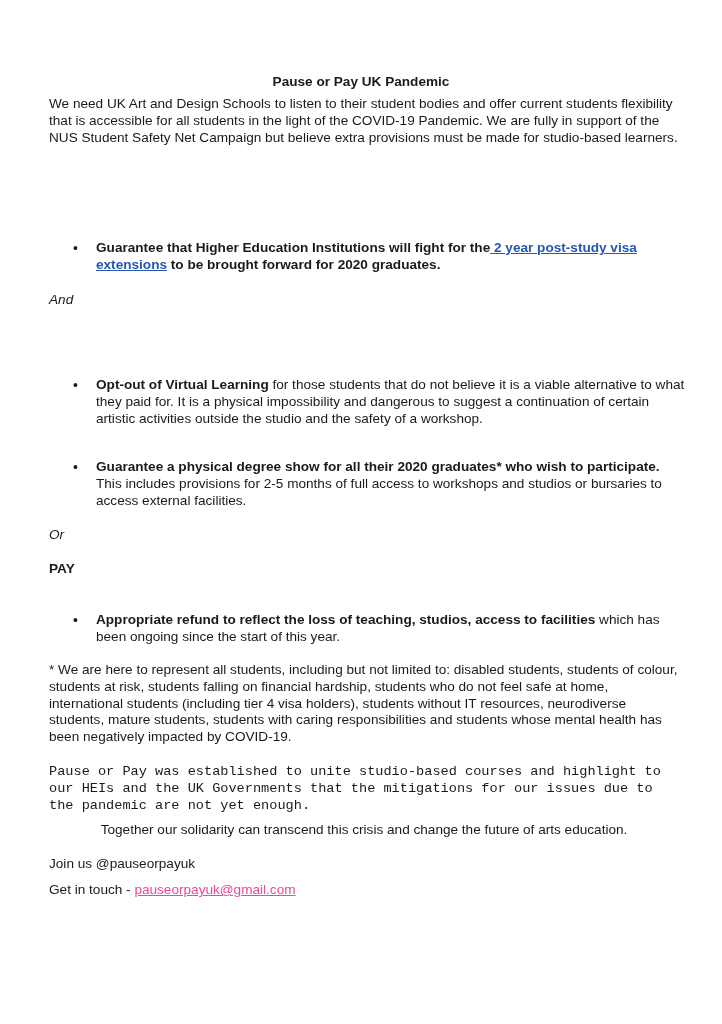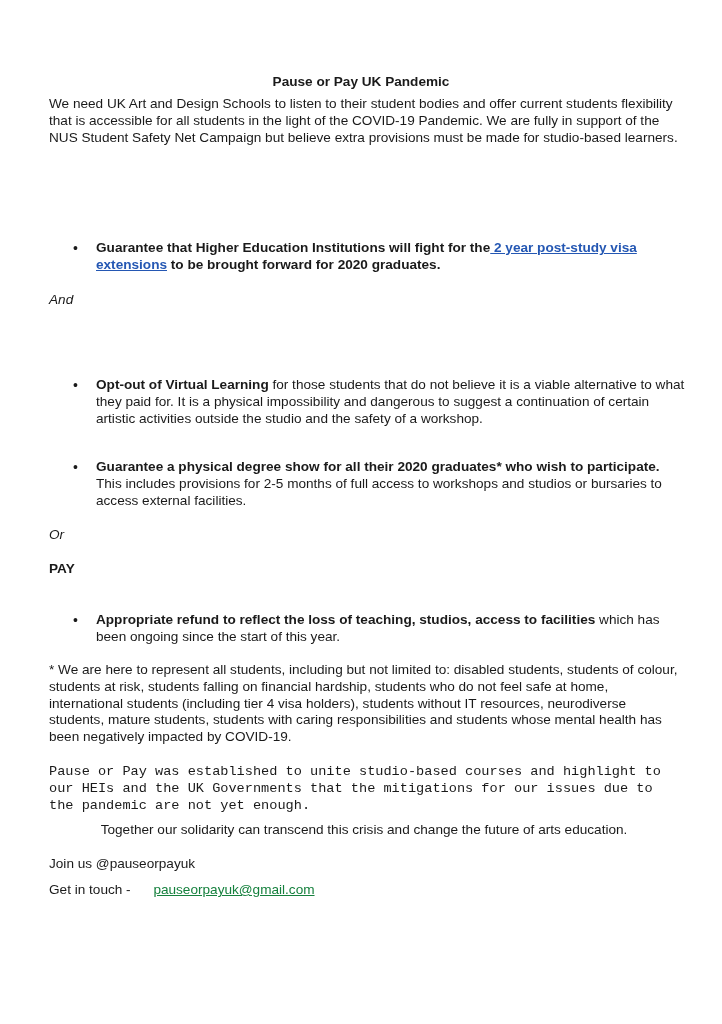--- a/index.html
+++ b/index.html
@@ -19,21 +19,21 @@
     .para { left: 49px; width: 630px; }
     .bullet-row { left: 49px; width: 630px; }
     .bullet-dot {
       position: absolute; left: 24px; top: 0; font-size: 14px; line-height: 16.8px;
     }
     .bullet-text { position: absolute; left: 47px; width: 590px; top: 0; }
     .b { font-weight: bold; }
     .i { font-style: italic; }
     a.link { text-decoration: underline; }
     .link-visa { color: #2457b3; font-weight: bold; }
-    .link-email { color: #15803d; margin-left: 19px; }
+    .link-email { color: #ec4899; }
   </style>
 </head>
 <body>
 
 <div class="page">
 
   <div class="abs title">Pause or Pay UK Pandemic</div>
 
   <div class="abs para" style="top:96px;">We need UK Art and Design Schools to listen to their student bodies and offer current students flexibility that is accessible for all students in the light of the COVID-19 Pandemic. We are fully in support of the NUS Student Safety Net Campaign but believe extra provisions must be made for studio-based learners.</div>
 

